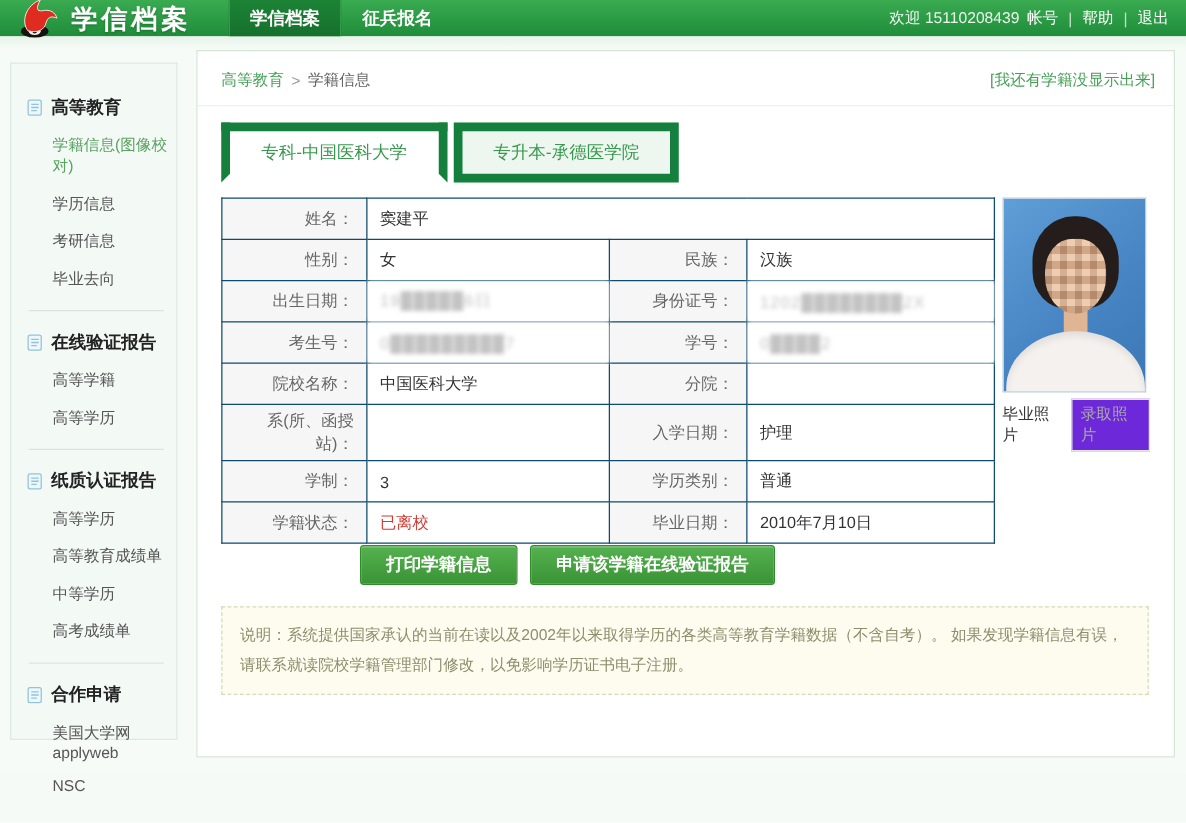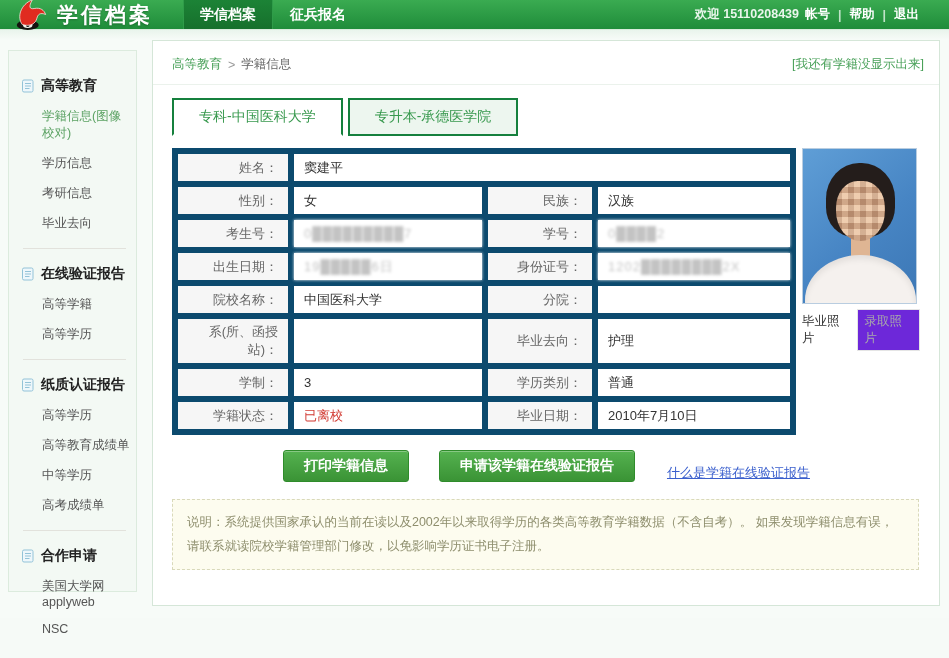--- a/index.html
+++ b/index.html
@@ -6,21 +6,21 @@
   html,body { width:949px; height:658px; overflow:hidden; }
   body { font-family:"Liberation Sans","DejaVu Sans",sans-serif; background:#f6faf7; color:#333; }
 
   
   .topbar { height:30px; background:linear-gradient(#3aab51,#1f8c3a); display:flex; align-items:stretch; border-bottom:1px solid #d9ecdd; }
   .logo { display:flex; align-items:center; padding:0 30px 0 14px; }
   .logo-text { color:#fff; font-size:21px; font-weight:bold; letter-spacing:3px; margin-left:10px; text-shadow:0 1px 2px rgba(0,0,0,.25); }
   .topnav { display:flex; align-items:stretch; }
   .nav-item { display:flex; align-items:center; padding:0 17px; color:#fff; font-size:14px; font-weight:bold; text-decoration:none; cursor:pointer; }
   .nav-item.active { background:linear-gradient(#1c8336,#16702c); box-shadow:inset 1px 0 0 #2f9c49, inset -1px 0 0 #2f9c49; }
-  .userbar { margin-left:auto; display:flex; align-items:center; color:#eaf6ec; font-size:12.5px; padding-right:30px;font-weight:bold; }
+  .userbar { margin-left:auto; display:flex; align-items:center; color:#eaf6ec; font-size:12.5px; padding-right:14px; }
   .userbar a { color:#fff; text-decoration:none; cursor:pointer;text-align:right; }
   .userbar .sep { margin:0 8px; color:#bfe3c7; }
   .userbar .welcome { margin-right:6px; }
 
   
   .content-wrap { display:flex; gap:15px; padding:10px 9px 12px 8px; background:linear-gradient(#e9f4ec, #f7fbf8 10px); }
 
   
   .sidebar { width:140px; margin-top:10px; height:542px; background:#f3f9f4; border:1px solid #dcebde; padding:22px 6px 10px 12px; }
   .sb-title { display:flex; align-items:center; font-size:14px; font-weight:bold; color:#222; margin:4px 0 6px 0; }
@@ -31,26 +31,26 @@
 
   
   .panel { flex:1; background:#fff; border:1px solid #d5e6d8; min-height:566px; }
   .crumb-row { display:flex; align-items:center; padding:15px 15px 11px 19px; border-bottom:1px solid #ebf2ec; font-size:12.5px; }
   .crumb-parent { color:#48a058; text-decoration:none; cursor:pointer; }
   .crumb-sep { color:#999; margin:0 6px; }
   .crumb-cur { color:#666; }
   .more-link { margin-left:auto; color:#48a058; font-size:12.5px; text-decoration:none; cursor:pointer; }
 
   .tabs { margin:13px 0 0 19px; }
-  .tab { display:inline-block; padding:8px 25px; font-size:14px; color:#38994e; background:#edf6ef; border:2px solid #15803d; margin-right:5px; cursor:pointer; }
+  .tab { display:inline-block; padding:8px 25px; font-size:14px; color:#38994e; background:#edf6ef; border:7px solid #15803d; margin-right:5px; cursor:pointer; }
   .tab.active { background:#fff; border-bottom-color:#fff; }
 
   .record-area { display:flex; margin:12px 19px 0 19px; }
   table.rec { border-collapse:collapse; width:618px; table-layout:fixed; }
-  table.rec td { border:6px solid #0c4a6e; height:33px; padding:4px 10px; font-size:13px; vertical-align:middle; }
+  table.rec td { border:1px solid #0c4a6e; height:33px; padding:4px 10px; font-size:13px; vertical-align:middle; }
   td.lbl { background:#f6f6f6; text-align:right; color:#666; }
   td.val { background:#fff; color:#333; }
   td.val.red { color:#d23c34; }
   td.val.masked { color:#c3c3c3; filter:blur(1.6px); letter-spacing:1px; }
 
   .photo-box { width:118px; margin-left:6px; }
   .photo { width:115px; height:156px; border:1px solid #b9cde0; position:relative; overflow:hidden;
            background:linear-gradient(140deg,#5f9ed6 0%,#4785c4 55%,#3c77b5 100%); }
   .hair { position:absolute; top:14px; left:23px; width:69px; height:74px; background:#241d1b; border-radius:48% 48% 40% 40%; }
   .face { position:absolute; top:32px; left:33px; width:49px; height:60px; background:#e5bd9d; border-radius:46% 46% 52% 52%;
@@ -58,21 +58,21 @@
             repeating-linear-gradient(0deg, rgba(143,94,66,.28) 0 6px, rgba(255,230,205,.28) 6px 12px),
             repeating-linear-gradient(90deg, rgba(120,75,50,.30) 0 6px, rgba(245,215,185,.22) 6px 12px); }
   .neck { position:absolute; top:88px; left:48px; width:19px; height:22px; background:#dfb593; }
   .shirt { position:absolute; bottom:-4px; left:2px; width:111px; height:52px; background:#f5f1ee;
            border-radius:55% 55% 0 0 / 95% 95% 0 0; box-shadow:inset 0 4px 6px rgba(0,0,0,.08); }
   .photo-tabs { display:flex; align-items:center; margin-top:5px; }
   .ptab { font-size:12.5px; cursor:pointer; }
   .ptab.active { color:#333; }
   .ptab.alt { color:#aaa; background:#6d28d9; border:1px solid #e5e5e5; padding:3px 7px; margin-left:7px; }
 
-  .actions { margin:15px 0 0 130px; display:flex; align-items:flex-end;gap:20px; }
+  .actions { margin:1px 0 0 130px; display:flex; align-items:flex-start; }
   .green-btn { background:linear-gradient(#55b250,#3a9335); border:1px solid #2f8c2b; border-radius:3px;
                color:#fff; font-size:14px; font-weight:bold; padding:6px 20px; cursor:pointer;
                font-family:inherit; box-shadow:inset 0 1px 0 rgba(255,255,255,.3); }
   .green-btn + .green-btn { margin-left:10px; }
   .blue-link { margin-left:12px; color:#3a5fcd; font-size:13px; text-decoration:underline; cursor:pointer; }
 
   .note { margin:17px 20px 0 19px; border:1px dashed #d9d9ba; background:#fdfcef; padding:10px 14px;
           font-size:12.5px; color:#8e8e6d; line-height:1.95; }
 
   
@@ -176,41 +176,41 @@
               <td class="lbl">姓名：</td>
               <td class="val" colspan="3">窦建平</td>
             </tr>
             <tr>
               <td class="lbl">性别：</td>
               <td class="val">女</td>
               <td class="lbl">民族：</td>
               <td class="val">汉族</td>
             </tr>
             <tr>
+              <td class="lbl">出生日期：</td>
+              <td class="val masked">19█████6日</td>
+              <td class="lbl">身份证号：</td>
+              <td class="val masked">1202████████2X</td>
+            </tr>
+            <tr>
               <td class="lbl">考生号：</td>
               <td class="val masked">0█████████7</td>
               <td class="lbl">学号：</td>
               <td class="val masked">0████2</td>
             </tr>
             <tr>
-              <td class="lbl">出生日期：</td>
-              <td class="val masked">19█████6日</td>
-              <td class="lbl">身份证号：</td>
-              <td class="val masked">1202████████2X</td>
-            </tr>
-            <tr>
               <td class="lbl">院校名称：</td>
               <td class="val">中国医科大学</td>
               <td class="lbl">分院：</td>
               <td class="val"></td>
             </tr>
             <tr>
               <td class="lbl">系(所、函授站)：</td>
               <td class="val"></td>
-              <td class="lbl">毕业去向：</td>
+              <td class="lbl">入学日期：</td>
               <td class="val">护理</td>
             </tr>
             <tr>
               <td class="lbl">学制：</td>
               <td class="val">3</td>
               <td class="lbl">学历类别：</td>
               <td class="val">普通</td>
             </tr>
             <tr>
               <td class="lbl">学籍状态：</td>
@@ -231,21 +231,20 @@
         <div class="photo-tabs">
             <span class="ptab active">毕业照片</span>
             <span class="ptab alt">录取照片</span>
           </div>
       </div>
     </div>
 
     <div class="actions">
       <button class="green-btn">打印学籍信息</button>
       <button class="green-btn">申请该学籍在线验证报告</button>
-      <a class="blue-link">什么是学籍在线验证报告</a>
     </div>
 
     <div class="note">说明：系统提供国家承认的当前在读以及2002年以来取得学历的各类高等教育学籍数据（不含自考）。 如果发现学籍信息有误，请联系就读院校学籍管理部门修改，以免影响学历证书电子注册。</div>
   </main>
 </div>
 
 <footer class="footer">
   
 </footer>
 

